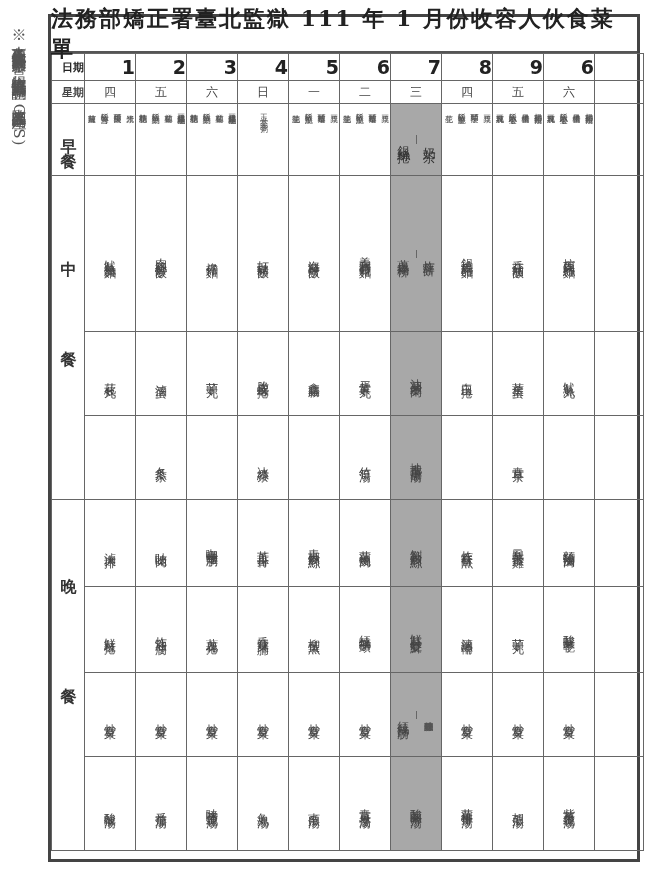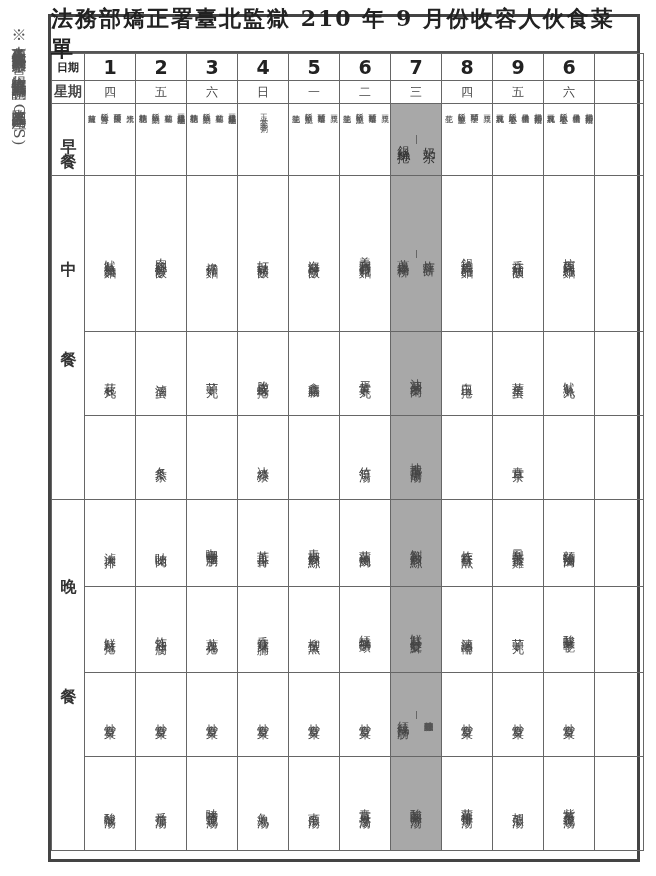--- a/index.html
+++ b/index.html
@@ -10,41 +10,41 @@
                line-height:26px; }
   .sheet { position:absolute; left:48px; top:14px; width:592px; height:848px;
            border:3px solid #444; box-sizing:border-box; background:#fff; }
   .title { height:34px; border-bottom:2px solid #555; display:flex; align-items:center; justify-content:center;
            font-size:22px; font-weight:bold; letter-spacing:2px; color:#222; }
   table { border-collapse:collapse; width:100%; table-layout:fixed; }
   td { border:1px solid #666; text-align:center; vertical-align:middle; padding:0; }
   col.lab { width:33px; }
   col.day { width:51px; }
   col.extra { width:49px; }
-  .hdr td { height:26px; font-family:"DejaVu Sans", "Liberation Sans", sans-serif; font-weight:bold; font-size:19px; color:#222; }
+  .hdr td { height:26px; font-family:"DejaVu Sans", "Liberation Sans", sans-serif; font-weight:bold; font-size:19px; color:#222;text-align:right; }
   .hdr td.lab { font-size:11px; font-family:"DejaVu Serif", serif; font-weight:bold; }
   .wk td { height:22px; font-size:12px; color:#444; }
-  .wk td.lab { font-size:14px; font-weight:bold; }
+  .wk td.lab { font-size:11px; font-weight:bold;text-align:right; }
   .meal-label { writing-mode:vertical-rl; font-size:16px; font-weight:bold; letter-spacing:24px; color:#333; margin:auto; }
   .v { writing-mode:vertical-rl; margin:auto; font-size:12px; letter-spacing:2px; color:#444; line-height:14px; }
   .vs { writing-mode:vertical-rl; margin:auto; font-size:8px; line-height:10px; color:#555; letter-spacing:0; }
   .bf-wrap { display:flex; flex-direction:row-reverse; justify-content:center; gap:1px; padding-top:3px; height:100%; align-items:flex-start; }
   .gray { background:#a8a8a8; }
   .split { display:flex; height:100%; }
   .split > div { flex:1; display:flex; align-items:center; justify-content:center; }
   .split > div + div { border-left:1px solid #666; }
   .big { font-size:13px; letter-spacing:3px; color:#333; }
 </style>
 </head>
 <body>
 
 <div class="side-note">※本表各項伙食如受外來因素影響，得依實際情形異動調整。(本監肉品為國產CAS)</div>
 
 <div class="sheet">
-  <div class="title">法務部矯正署臺北監獄 210 年 9 月份收容人伙食菜單</div>
+  <div class="title">法務部矯正署臺北監獄 111 年 1 月份收容人伙食菜單</div>
 
   <table>
     <colgroup>
       <col class="lab">
         <col class="day">
         <col class="day">
         <col class="day">
         <col class="day">
         <col class="day">
       <col class="day">

